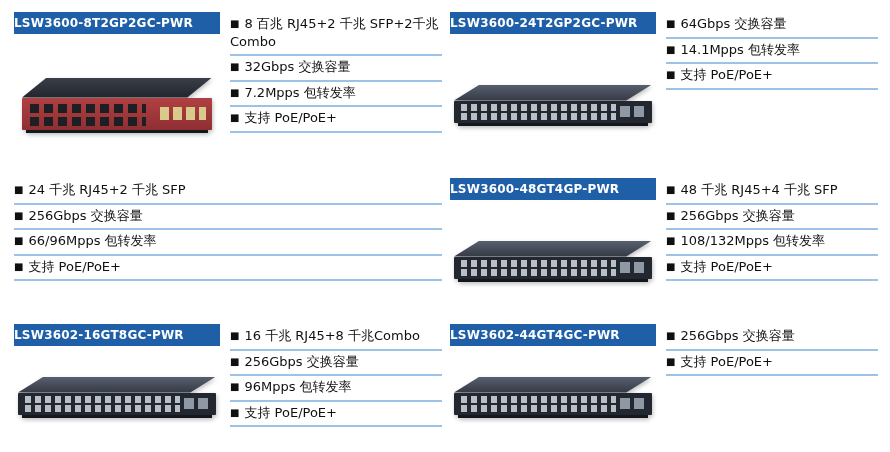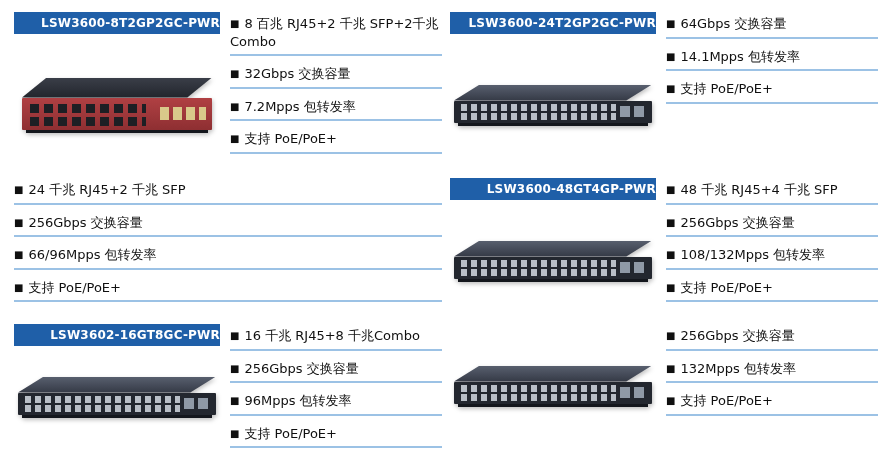--- a/index.html
+++ b/index.html
@@ -13,21 +13,21 @@
     display:grid;
     grid-template-columns:428px 428px;
     grid-template-rows:160px 140px 120px;
     column-gap:8px;row-gap:6px;
   }
   .cell{display:flex;gap:10px;min-width:0;}
   .left{width:206px;flex-shrink:0;display:flex;flex-direction:column;}
   .model-header{
     background:var(--header-bg,#1f5fa8);
     color:var(--header-text,#ffffff);
-    font-weight:700;font-size:12px;text-align:right;
+    font-weight:700;font-size:12px;text-align:left;
     height:22px;line-height:22px;
     letter-spacing:0.2px;
     white-space:nowrap;overflow:hidden;
   }
   .img{flex:1;display:flex;align-items:center;justify-content:center;padding-top:4px;}
   .switch{width:198px;position:relative;filter:drop-shadow(1px 2px 2px rgba(0,0,0,0.25));}
   .sw-top{height:16px;background:linear-gradient(#585f6e,#343945);clip-path:polygon(13% 0,100% 0,87% 100%,0 100%);}
   .sw-front{height:22px;background:#23272f;position:relative;border-radius:1px;}
   .ports{position:absolute;left:7px;right:36px;top:3px;height:7px;
     background:repeating-linear-gradient(90deg,#b9bfc7 0 6px,rgba(0,0,0,0) 6px 10px);}
@@ -42,21 +42,21 @@
     background:repeating-linear-gradient(90deg,#1d1f24 0 9px,rgba(0,0,0,0) 9px 14px);}
   .red .ports.r2{top:19px;}
   .red .sfp{width:46px;top:9px;height:13px;
     background:repeating-linear-gradient(90deg,#d9c98a 0 9px,rgba(0,0,0,0) 9px 13px);}
   .red .switch{width:190px;}
   
   .specs{flex:1;list-style:none;margin:0;padding:1px 0 0 0;min-width:0;}
   .spec{
     font-size:13px;color:#101010;line-height:1.35;
     border-bottom:2px solid var(--divider,#9cc2e5);
-    padding:2px 0 4px 0;margin-bottom:7px;
+    padding:2px 0 4px 0;
   }
   .bullet{font-size:10px;margin-right:5px;position:relative;top:-1px;}
 </style>
 </head>
 <body>
 
 <div class="page">
   <div class="grid">
 
     <section class="cell">
@@ -162,33 +162,35 @@
       <ul class="specs">
         <li class="spec"><span class="bullet">■</span><span>16 千兆 RJ45+8 千兆Combo</span></li>
         <li class="spec"><span class="bullet">■</span><span>256Gbps 交换容量</span></li>
         <li class="spec"><span class="bullet">■</span><span>96Mpps 包转发率</span></li>
         <li class="spec"><span class="bullet">■</span><span>支持 PoE/PoE+</span></li>
       </ul>
     </section>
 
     <section class="cell">
       <div class="left">
+        <div class="model-header">
+          <span>LSW3602-44GT4GC-PWR</span>
+        </div>
         <div class="img dark">
           <div class="switch">
             <div class="sw-top"></div>
             <div class="sw-front">
               <div class="ports"></div>
               <div class="ports r2"></div>
               <div class="sfp"></div>
             </div>
             <div class="sw-base"></div>
           </div>
         </div>
       </div>
       <ul class="specs">
         <li class="spec"><span class="bullet">■</span><span>256Gbps 交换容量</span></li>
-        <li class="spec"><span class="bullet">■</span><span>132Mpps 包转发率</span></li>
         <li class="spec"><span class="bullet">■</span><span>支持 PoE/PoE+</span></li>
       </ul>
     </section>
 
   </div>
 </div>
 
 </body></html>

